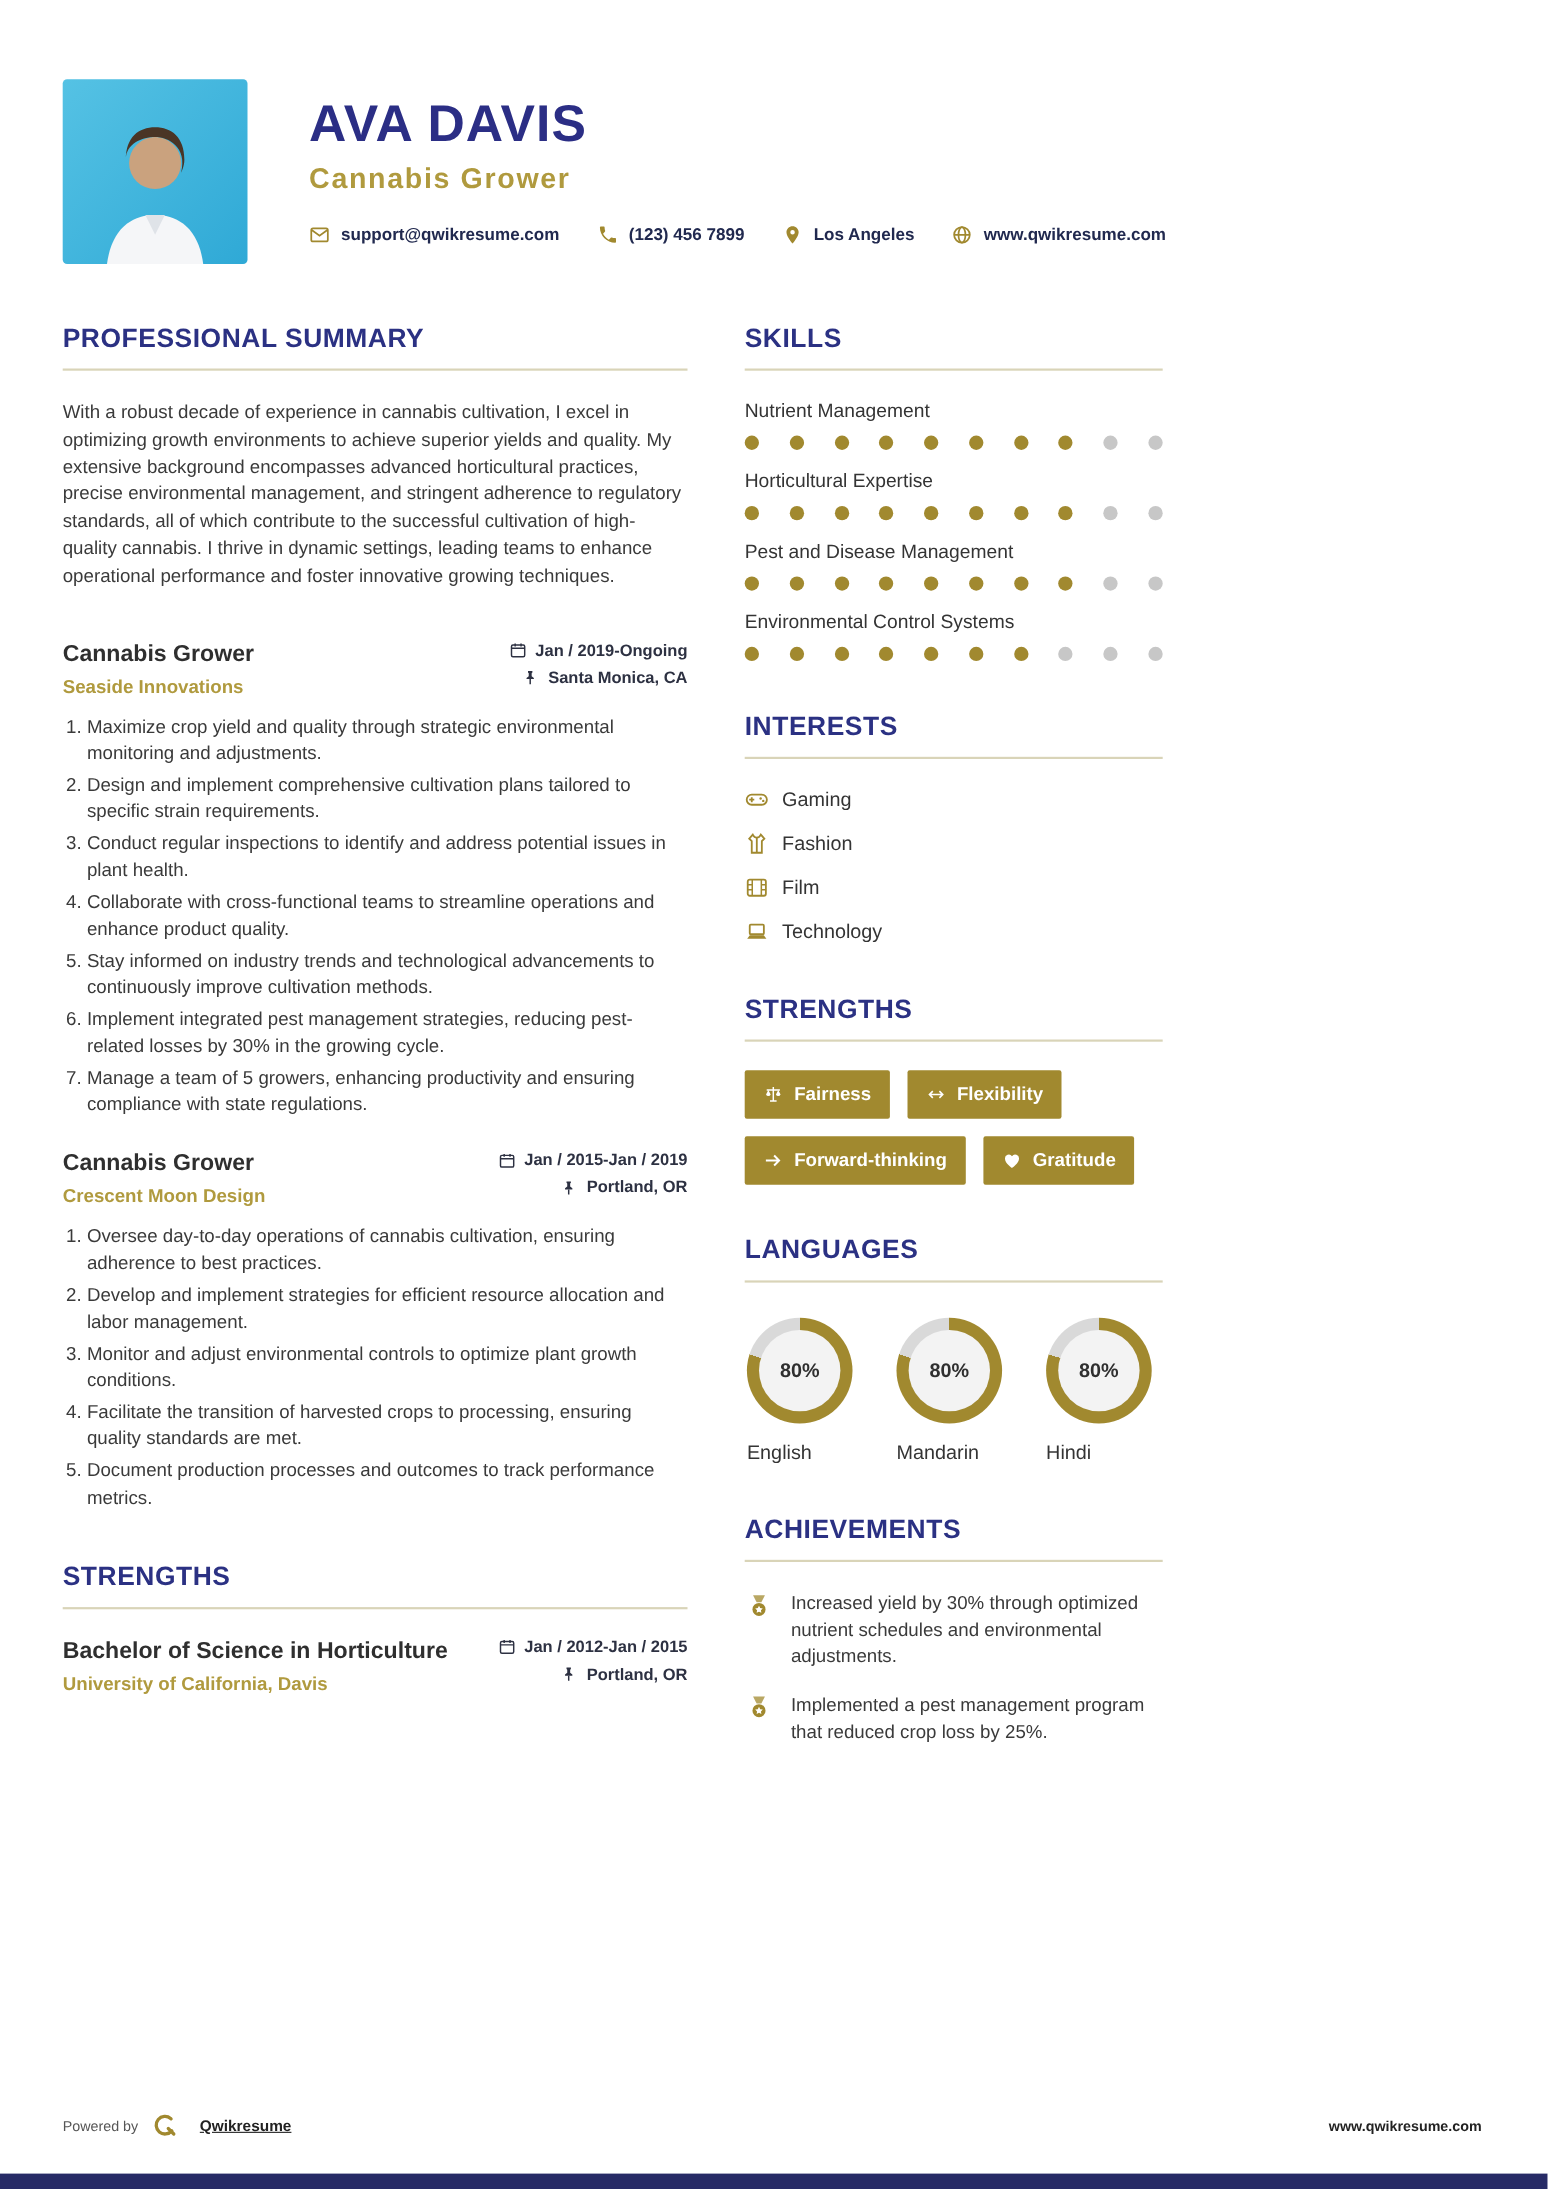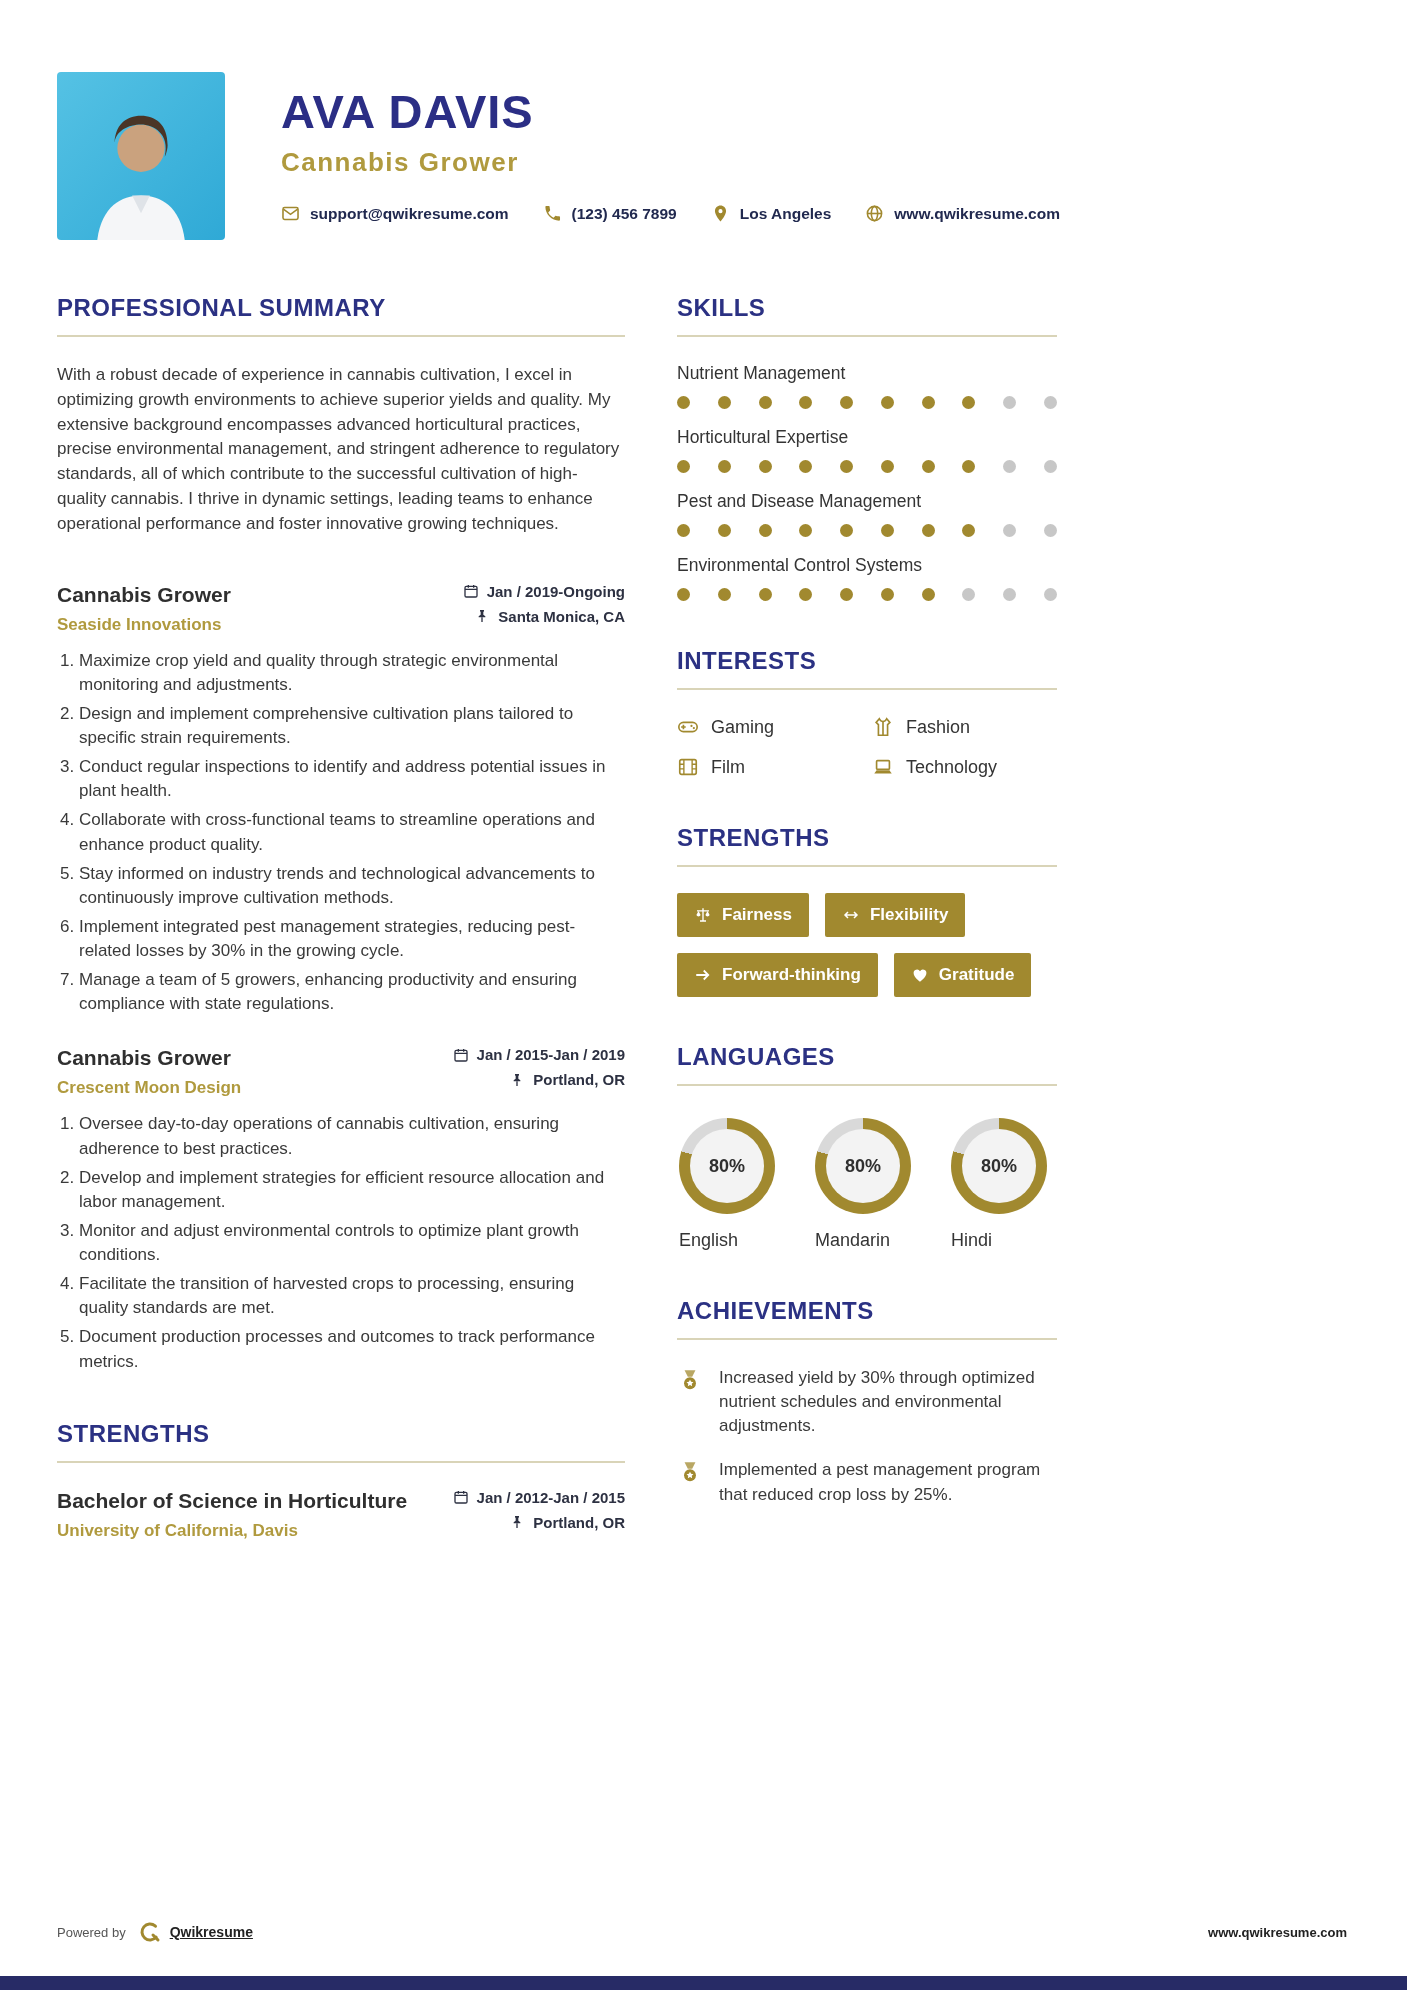--- a/index.html
+++ b/index.html
@@ -67,21 +67,21 @@
   .edu-desc{font-size:17px;line-height:1.45;margin-top:12px;}
 
   
   .skill{margin-bottom:18px;}
   .skill-name{font-size:17.5px;color:#343434;margin-bottom:12px;}
   .dots{display:flex;justify-content:space-between;align-items:center;}
   .dot{width:13px;height:13px;border-radius:50%;background:var(--dot-off);}
   .dot.on{background:var(--gold);}
 
   
-  .interests-grid{display:grid;grid-template-columns:1fr 1fr;row-gap:18px;column-gap:10px;}
+  .interests-grid{display:grid;grid-template-columns:1fr;row-gap:18px;column-gap:10px;}
   .interest{display:flex;align-items:center;gap:12px;font-size:18px;color:#343434;}
   .interest svg{width:22px;height:22px;color:var(--gold);flex:0 0 22px;}
 
   
   .strengths-wrap{display:flex;flex-wrap:wrap;gap:16px;}
   .badge{
     display:inline-flex;align-items:center;gap:10px;
     background:var(--gold);color:#ffffff;font-size:17px;font-weight:bold;
     padding:12px 17px;border-radius:2px;
   }
@@ -107,21 +107,21 @@
   .ach svg{width:26px;height:26px;color:var(--gold);flex:0 0 26px;margin-top:2px;}
   .ach-text{font-size:17px;line-height:1.42;}
 
   
   .footer{
     position:absolute;left:57px;right:60px;bottom:46px;
     display:flex;align-items:center;justify-content:space-between;
   }
   .footer-left{display:flex;align-items:center;gap:12px;}
   .powered{font-size:13px;color:#555555;}
-  .brand{display:flex;align-items:center;gap:8px;cursor:pointer;}
+  .brand{display:flex;align-items:center;gap:20px;cursor:pointer;}
   .brand svg{width:24px;height:24px;}
   .brand-name{font-size:14px;font-weight:bold;color:#222222;text-decoration:underline;}
   .footer-site{font-size:13px;font-weight:bold;color:#222222;}
   .bottom-bar{position:absolute;left:0;right:0;bottom:0;height:14px;background:#272b66;}
 </style>
 </head>
 <body>
 
 <div class="page">
 

